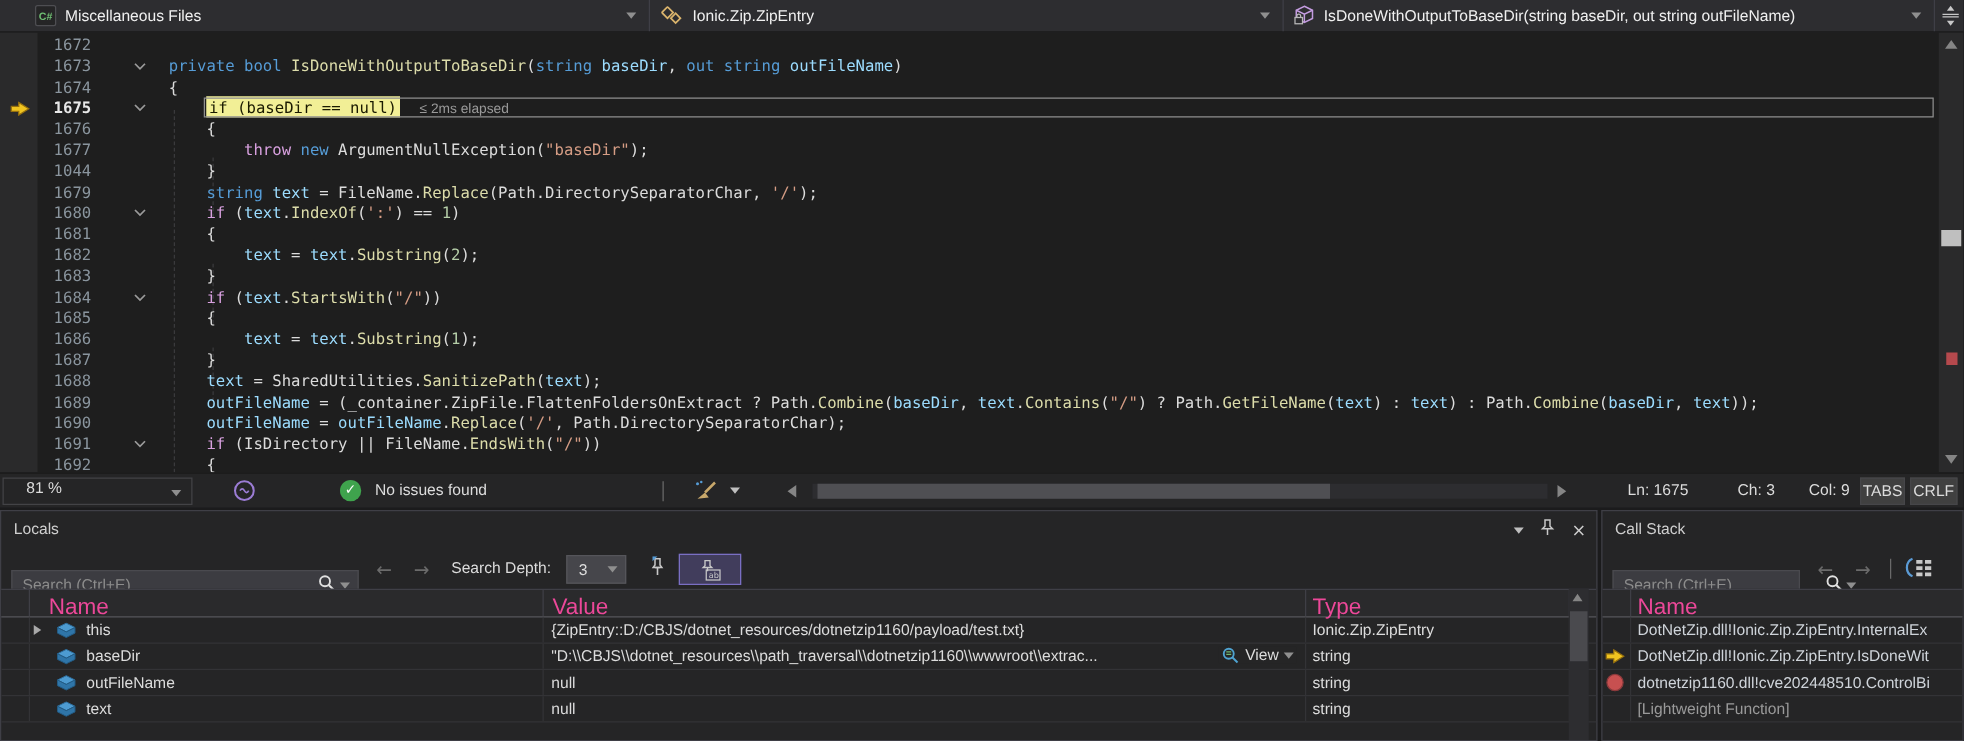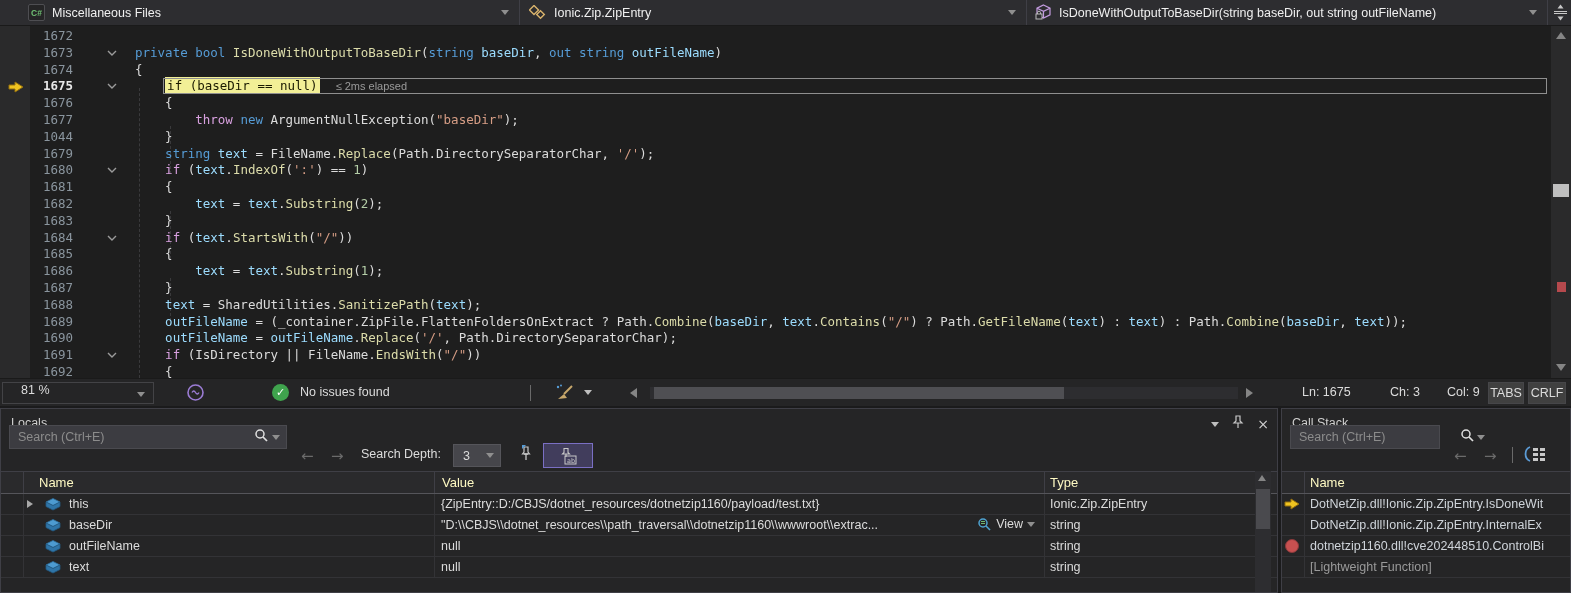--- a/index.html
+++ b/index.html
@@ -55,25 +55,25 @@
   #hsthumb { position:absolute; left:4px; top:0; width:410px; height:12px; background:#4F4F53; }
   .sbtext { position:absolute; top:6px; }
   .sbbox { position:absolute; top:3px; height:22px; background:#404040; border:1px solid #464649; display:flex; align-items:center; justify-content:center; }
 
   
   .panel { position:absolute; top:408px; height:185px; background:#252526; border:1px solid #3F3F46; color:#DCDCDC; }
   #locals { left:0; width:1278px; }
   #callstack { left:1281px; width:290px; }
   .ptitle { position:absolute; left:10px; top:7px; font-size:12.5px; color:#CFCFCF; }
   .ptools { position:absolute; right:8px; top:6px; display:flex; gap:13px; align-items:center; color:#CFCFCF; }
-  .searchbox { position:absolute; top:16px; height:24px; background:#3C3C41; border:1px solid #4A4A4F; display:flex; align-items:center; }
+  .searchbox { position:absolute; top:47px; height:24px; background:#3C3C41; border:1px solid #4A4A4F; display:flex; align-items:center; }
   .searchbox input { flex:1; background:transparent; border:none; outline:none; color:#CFCFCF; font-size:12.5px; padding-left:8px; font-family:"Liberation Sans","DejaVu Sans",sans-serif; }
   .searchbox input::placeholder { color:#8C8C8C; }
   .navarr { color:#6B6B6B; font-size:15px; font-family:"DejaVu Sans",sans-serif; }
-  .thead { position:absolute; left:0; right:0; top:62px; height:23px; border-top:1px solid #3F3F46; border-bottom:1px solid #55555A; background:#2A2A2C; font-size:13px; color:#fef9c3; }
+  .thead { position:absolute; left:0; right:0; top:62px; height:23px; border-top:1px solid #3F3F46; border-bottom:1px solid #55555A; background:#2A2A2C; font-size:18px; color:#ec4899; }
   .thead .hc { position:absolute; top:3px; }
   .cdiv { position:absolute; top:0; bottom:0; width:1px; background:#3F3F46; }
   .rows { position:absolute; left:0; right:0; top:85px; bottom:0; overflow:hidden; }
   .trow { position:relative; height:21px; border-bottom:1px solid #333336; font-size:12.5px; }
   .trow .rdiv { position:absolute; top:0; bottom:0; width:1px; background:#333336; }
   .expander { position:absolute; left:26px; top:6px; width:0; height:0; border-top:4.5px solid transparent; border-bottom:4.5px solid transparent; border-left:6px solid #A8A8A8; }
   .varicon { position:absolute; left:44px; top:4px; }
   .lname { position:absolute; left:68px; top:3px; color:#DCDCDC; white-space:nowrap; }
   .lvalue { position:absolute; left:440px; top:3px; width:600px; color:#DCDCDC; white-space:nowrap; overflow:hidden; }
   .ltype { position:absolute; left:1049px; top:3px; color:#DCDCDC; white-space:nowrap; }
@@ -372,31 +372,31 @@
           </g>
         </svg>
     </span>
     <div class="thead">
       <span class="cdiv" style="left:22px;"></span>
       <span class="hc" style="left:28px;">Name</span>
     </div>
     <div class="rows">
         <div class="trow">
           <span class="rdiv" style="left: 22px;"></span>
+          <span class="csname">DotNetZip.dll!Ionic.Zip.ZipEntry.InternalEx</span>
+        </div>
+        <div class="trow">
+          <span class="rdiv" style="left: 22px;"></span>
           <span class="csarrow"><svg width="16" height="12" viewBox="0 0 16 12">
               <path d="M1 4 h6 V1 l8 5 L7 11 V8 H1 z" fill="#F0C420" stroke="#96700F" stroke-width="1"></path>
             </svg></span>
           <span class="csname">DotNetZip.dll!Ionic.Zip.ZipEntry.IsDoneWit</span>
         </div>
         <div class="trow">
           <span class="rdiv" style="left: 22px;"></span>
-          <span class="csname">DotNetZip.dll!Ionic.Zip.ZipEntry.InternalEx</span>
-        </div>
-        <div class="trow">
-          <span class="rdiv" style="left: 22px;"></span>
           <span class="bpcircle"></span>
           <span class="csname">dotnetzip1160.dll!cve202448510.ControlBi</span>
         </div>
         <div class="trow">
           <span class="rdiv" style="left: 22px;"></span>
           <span class="csname" style="color: rgb(154, 154, 154);">[Lightweight Function]</span>
         </div>
       </div>
   </div>
 

